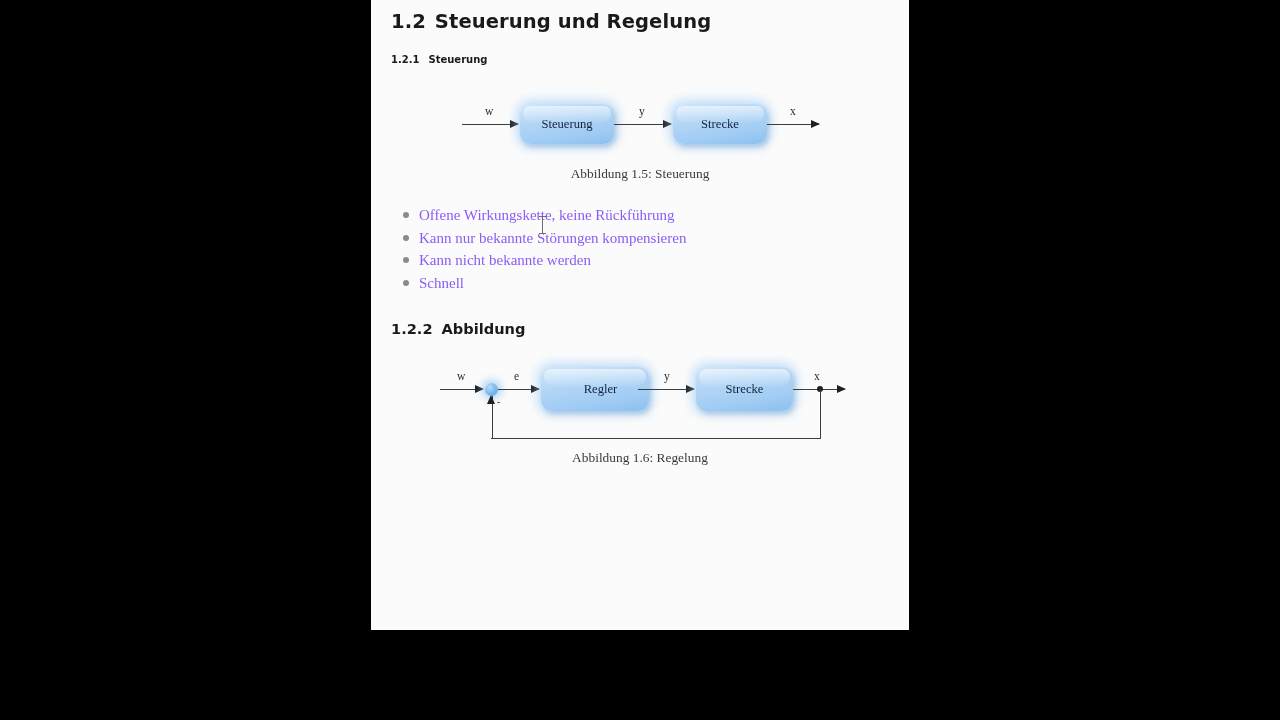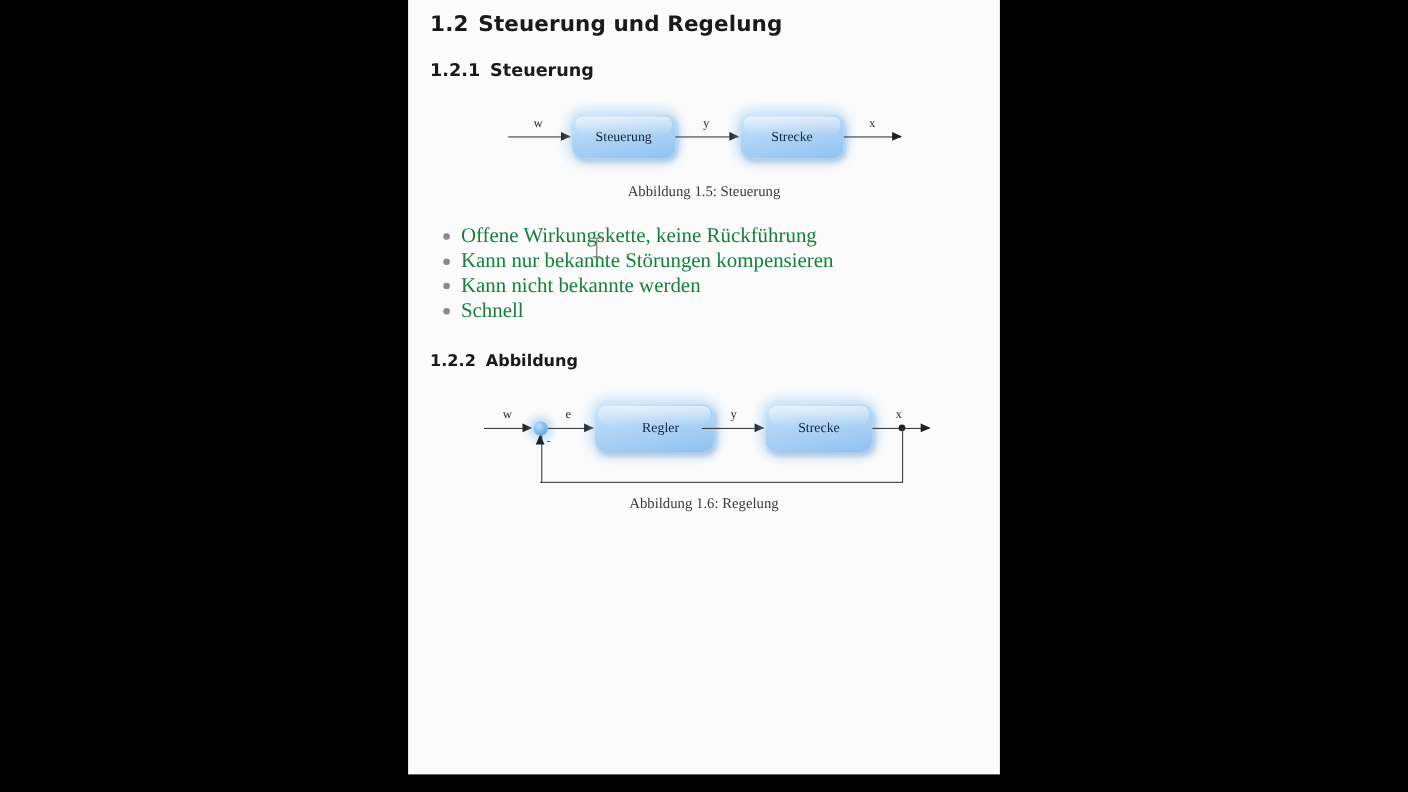--- a/index.html
+++ b/index.html
@@ -19,21 +19,21 @@
     position: relative;
     width: 1280px;
     height: 720px;
     background: #000000;
   }
   #page {
     position: absolute;
     left: 371px;
     top: 0;
     width: 538px;
-    height: 704px;
+    height: 630px;
     background: #fbfbfb;
     overflow: hidden;
   }
 
   
   .h-section {
     position: absolute;
     font-family: "DejaVu Sans", sans-serif;
     font-weight: bold;
     color: #1a1a1a;
@@ -41,21 +41,21 @@
   }
   #sec-title {
     left: 20px;
     top: 10px;
     font-size: 19.5px;
     letter-spacing: 0.1px;
   }
   #sub1-title {
     left: 20px;
     top: 54px;
-    font-size: 16px;
+    font-size: 10px;
   }
   #sub2-title {
     left: 20px;
     top: 320px;
     font-size: 14.6px;
   }
   .h-num { margin-right: 9px; }
 
   
   .caption {
@@ -79,22 +79,22 @@
     padding: 0;
     list-style: none;
   }
   #list-1 { top: 208px; }
   #list-2 { top: 492px; }
   .bullet-list li {
     position: relative;
     padding-left: 18px;
     margin-bottom: 8.5px;
     font-family: "Liberation Serif", serif;
-    font-size: 19px;
-    color: #15803d;
+    font-size: 15px;
+    color: #8b5cf6;
     line-height: 14px;
     white-space: pre;
   }
   .bullet-list li .bullet-dot {
     position: absolute;
     left: 2px;
     top: 4px;
     width: 6px;
     height: 6px;
     border-radius: 50%;

